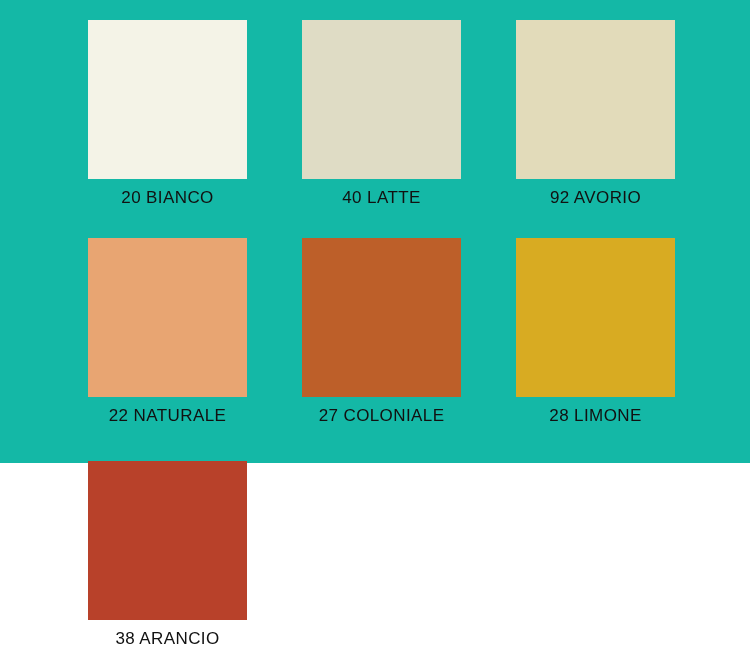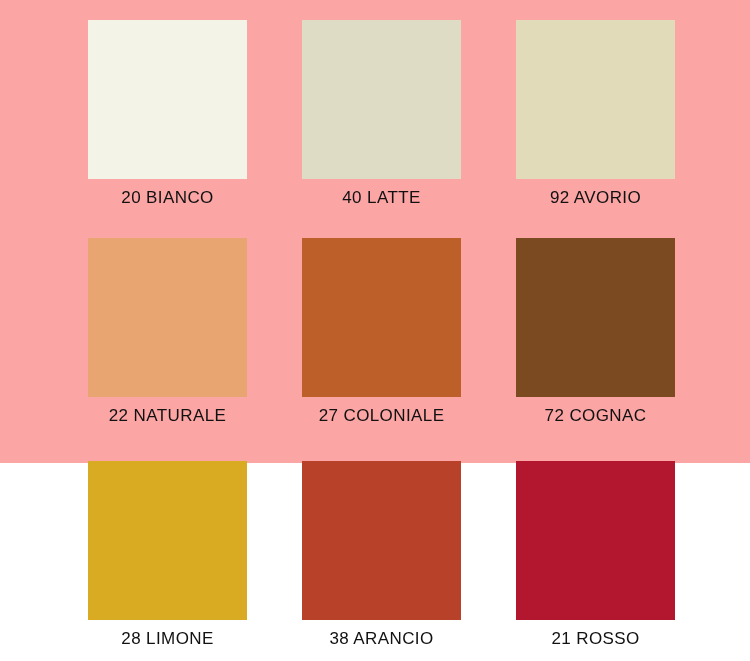--- a/index.html
+++ b/index.html
@@ -11,21 +11,21 @@
     width: 750px;
     height: 661px;
     background: #ffffff;
     font-family: "Liberation Sans", sans-serif;
     overflow: hidden;
   }
   #swatch-chart {
     position: relative;
     width: 750px;
     height: 463px;
-    background: #fca5a5;
+    background: #14b8a6;
   }
   .swatch-grid {
     position: absolute;
     left: 88px;
     top: 20px;
     width: 577px;
     display: grid;
     grid-template-columns: 159px 159px 159px;
     grid-template-rows: 218px 223px 185px;
     column-gap: 55px;
@@ -78,34 +78,26 @@
     <div class="swatch-cell">
       <div class="swatch-color" style="background-color: rgb(232, 165, 114);"></div>
       <div class="swatch-label">22  NATURALE</div>
     </div>
 
     <div class="swatch-cell">
       <div class="swatch-color" style="background-color: rgb(189, 95, 41);"></div>
       <div class="swatch-label">27  COLONIALE</div>
     </div>
 
-    <div class="swatch-cell">
-      <div class="swatch-color" style="background-color: rgb(124, 74, 33);"></div>
-      <div class="swatch-label">72  COGNAC</div>
-    </div>
 
     <div class="swatch-cell">
       <div class="swatch-color" style="background-color: rgb(216, 171, 34);"></div>
       <div class="swatch-label">28  LIMONE</div>
     </div>
 
     <div class="swatch-cell">
       <div class="swatch-color" style="background-color: rgb(184, 65, 42);"></div>
       <div class="swatch-label">38  ARANCIO</div>
     </div>
 
-    <div class="swatch-cell">
-      <div class="swatch-color" style="background-color: rgb(179, 23, 48);"></div>
-      <div class="swatch-label">21  ROSSO</div>
-    </div>
 
   </div>
 </div>
 
 </body></html>

